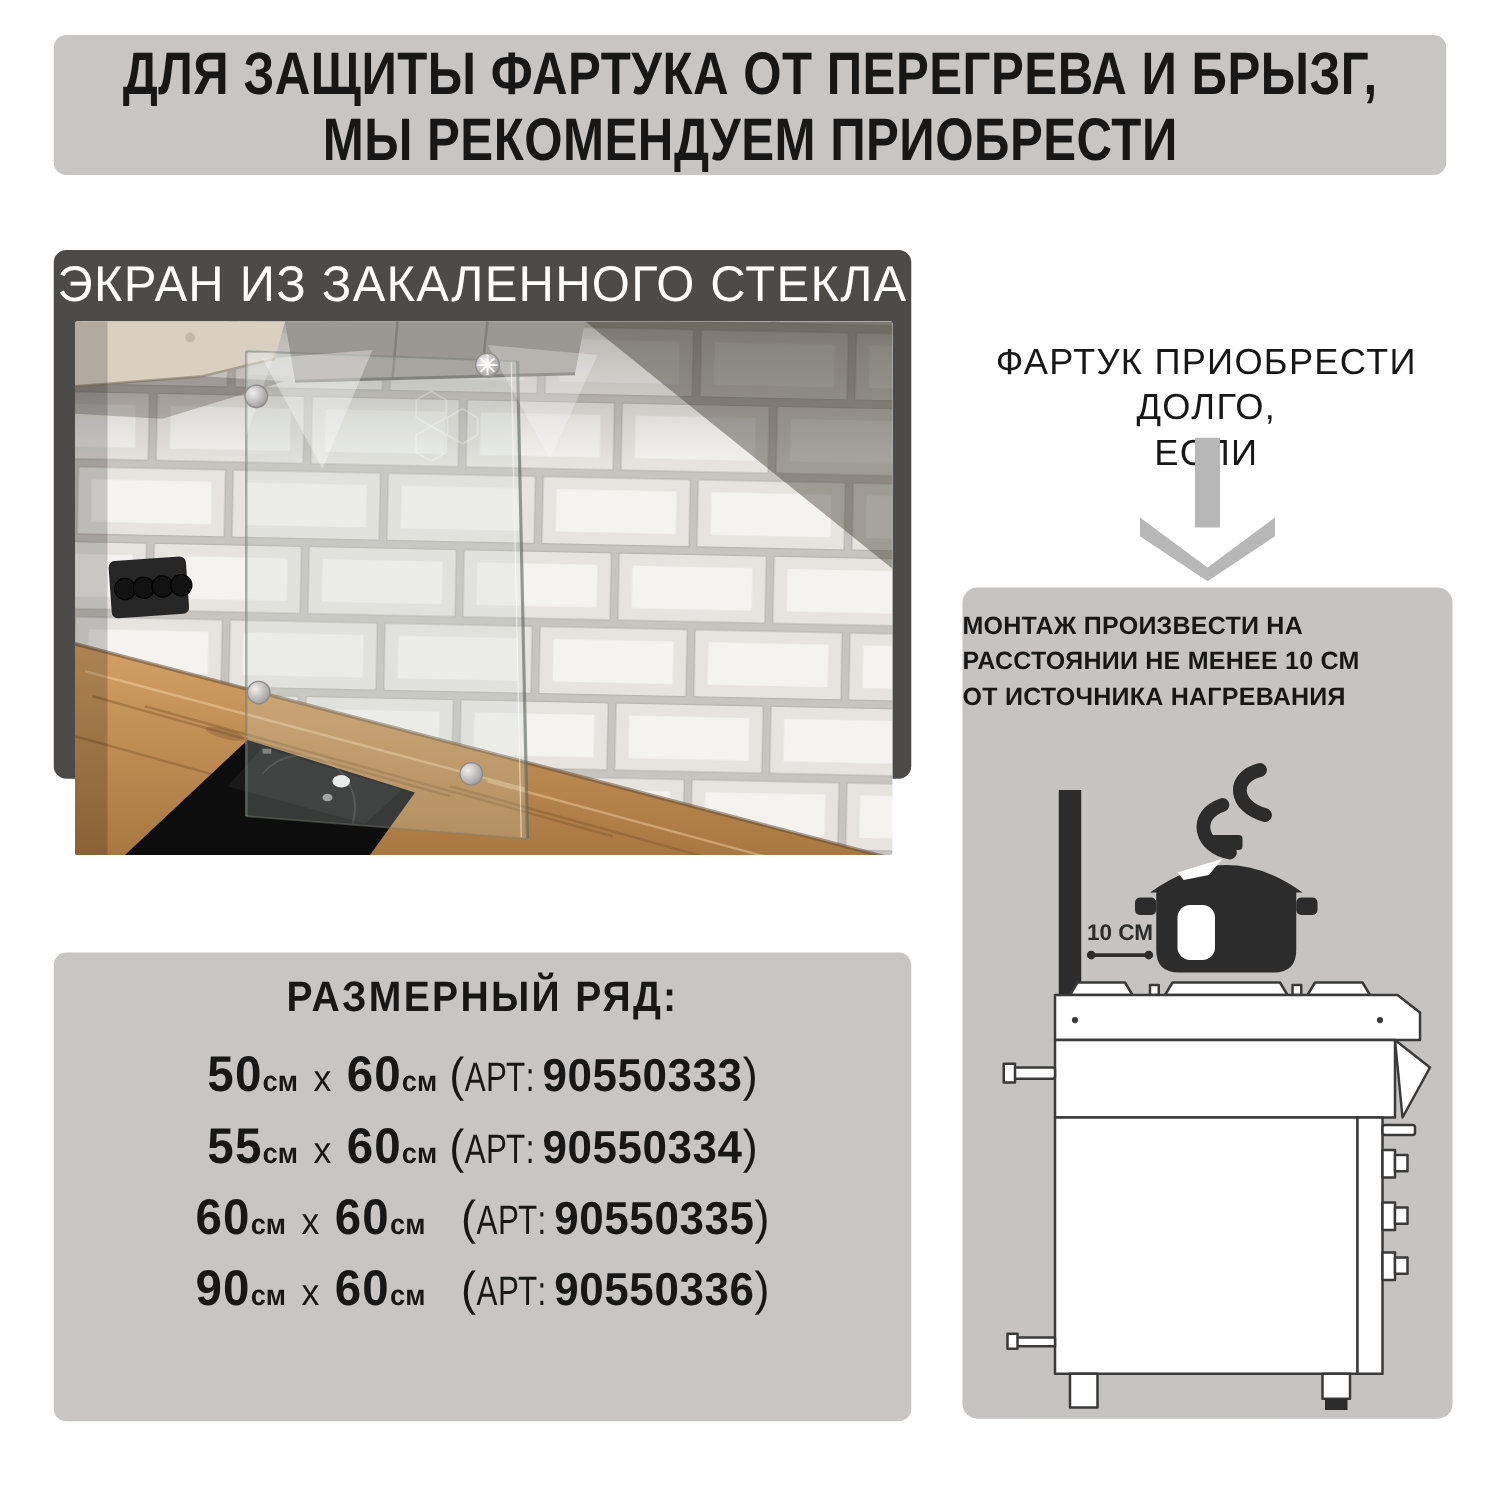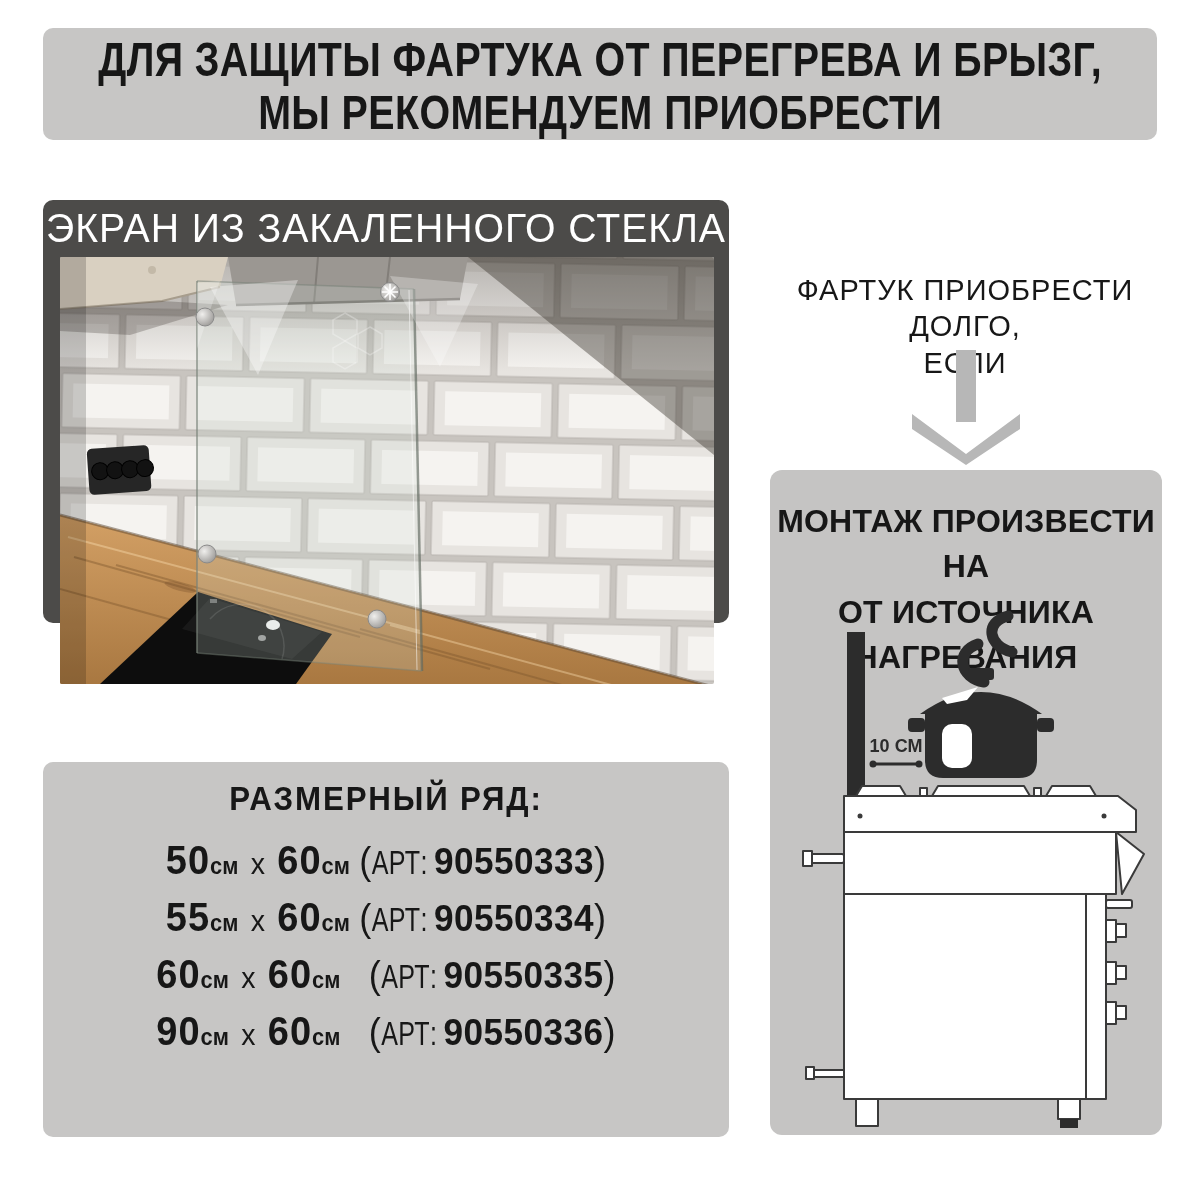--- a/index.html
+++ b/index.html
@@ -26,21 +26,21 @@
   .photo{position:absolute;left:17px;top:57px;width:654px;height:427px;
     overflow:hidden;border-radius:2px;background:#efede9;}
 
   
   .advice{left:745px;top:272px;width:440px;text-align:center;font-size:29px;
     font-weight:400;letter-spacing:1px;line-height:1.25;}
   .arrow{left:906px;top:350px;}
 
   .panel{left:770px;top:470px;width:392px;height:665px;background:var(--panel-bg);
     border-radius:12px;overflow:hidden;}
-  .panel-text{padding-top:29px;text-align:center;font-size:32px;font-weight:600;
+  .panel-text{padding-top:17px;font-size:20px;font-weight:600;
     line-height:1.42;letter-spacing:.2px;}
   .stove{position:absolute;left:0;top:132px;}
 
   
   .sizes{left:43px;top:762px;width:686px;height:375px;background:var(--banner-bg);
     border-radius:10px;padding-top:16px;}
   .sizes-title{text-align:center;font-weight:700;font-size:34px;letter-spacing:2px;
     height:40px;line-height:40px;transform:scaleX(.92);}
   .size-rows{margin-top:20px;}
   .size-row{height:57px;display:flex;justify-content:center;align-items:baseline;
@@ -180,20 +180,21 @@
 </div>
 
 <svg class="abs arrow" width="120" height="115" viewBox="0 0 120 115">
   <rect x="50" y="0" width="20" height="72" fill="var(--arrow)"></rect>
   <polygon points="6,64 60,104 114,64 114,79 60,115 6,79" fill="var(--arrow)"></polygon>
 </svg>
 
 <div class="abs panel">
   <div class="panel-text">
     <div>МОНТАЖ ПРОИЗВЕСТИ НА</div>
+    <div>РАССТОЯНИИ НЕ МЕНЕЕ 10 СМ</div>
     <div>ОТ ИСТОЧНИКА НАГРЕВАНИЯ</div>
   </div>
 
   <svg class="stove" width="392" height="530" viewBox="0 0 392 530">
     <g stroke="#3a3a3a" stroke-width="2" fill="#ffffff" stroke-linejoin="round">
 
       <rect x="77" y="30" width="18" height="164" fill="#2c2c2c" stroke="none"></rect>
 
       <g stroke="#2c2c2c" stroke-width="11" fill="none" stroke-linecap="round">
         <path d="M238,14 C214,20 218,44 242,50"></path>

